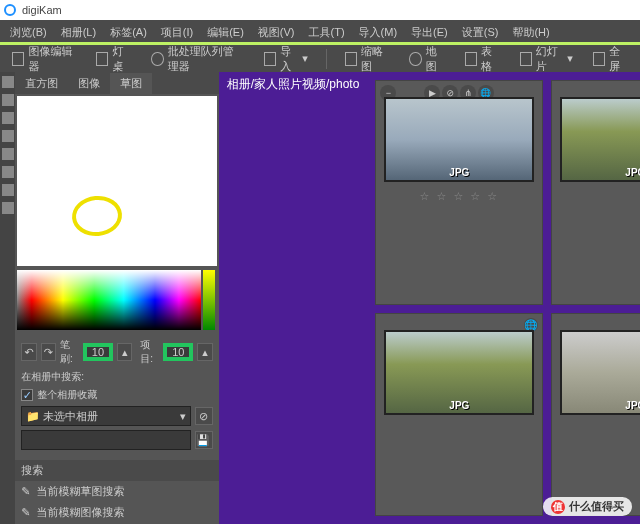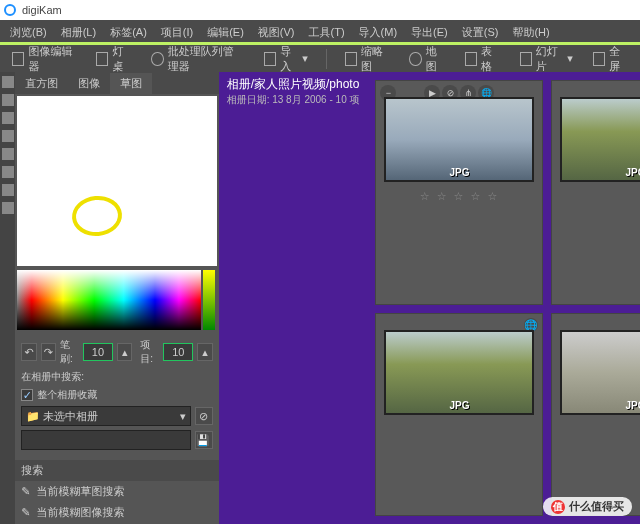--- a/index.html
+++ b/index.html
@@ -20,21 +20,21 @@
 .ltab{padding:3px 10px;cursor:pointer}
 .ltab.active{background:#555}
 .canvas{background:#fff;height:170px;margin:2px;position:relative}
 .scribble{position:absolute;left:55px;top:100px;width:50px;height:40px;border:4px solid #eee000;border-radius:50%;transform:rotate(-5deg)}
 .picker{height:60px;margin:2px;background:linear-gradient(to right,#888 0%,#f00 8%,#ff0 25%,#0f0 42%,#0ff 58%,#00f 75%,#f0f 88%,#f00 100%);position:relative}
 .picker::after{content:"";position:absolute;inset:0;background:linear-gradient(to bottom,rgba(255,255,255,1) 0%,rgba(255,255,255,0) 50%,rgba(0,0,0,0) 50%,rgba(0,0,0,1) 100%)}
 .hue{width:12px;height:60px;background:linear-gradient(#ff0,#080);margin:2px 4px 2px 0}
 .pickrow{display:flex}
 .controls{padding:6px;display:flex;flex-direction:column;gap:4px}
 .crow{display:flex;align-items:center;gap:4px}
-.spin{background:#3a3a3a;border:1px solid #22c55e;width:30px;height:18px;color:#ccc;text-align:center}
+.spin{background:#3a3a3a;border:4px solid #22c55e;width:30px;height:18px;color:#ccc;text-align:center}
 .btn-s{width:18px;height:18px;background:#4a4a4a;border:1px solid #666;display:flex;align-items:center;justify-content:center;cursor:pointer}
 .lbl{font-size:10px}
 .chk{width:12px;height:12px;background:#3a3a3a;border:1px solid #888;display:inline-block;color:#9cf;text-align:center;line-height:10px}
 .combo{flex:1;background:#3a3a3a;border:1px solid #222;height:20px;display:flex;align-items:center;padding:0 4px}
 .section{background:#4a4a4a;padding:3px 6px;margin-top:4px}
 .srow{display:flex;align-items:center;gap:6px;padding:3px 6px}
 .content{flex:1;background:#4c1d95;display:flex;flex-direction:row}
 .hdr{padding:4px 8px}
 .hdr .path{color:#fff;font-size:12px}
 .hdr .sub{color:#bbb;font-size:10px}
@@ -174,21 +174,20 @@
       </div>
     <div class="srow">
         <span>✎</span>
         <span>当前模糊图像搜索</span>
       </div>
   </div>
 
   <div class="content">
     <div class="hdr">
       <div class="path">相册/家人照片视频/photo</div>
-      <div class="sub">相册日期: 13 8月 2006 - 10 项</div>
     </div>
     <div class="grid">
       <div class="cell">
         <div class="tl-btns">
             <span class="rb">−</span>
           </div>
         <div style="position:absolute;top:4px;left:50%;transform:translateX(-50%);display:flex;gap:2px">
           <span class="rb">▶</span>
             <span class="rb">⊘</span>
             <span class="rb">⋔</span>

